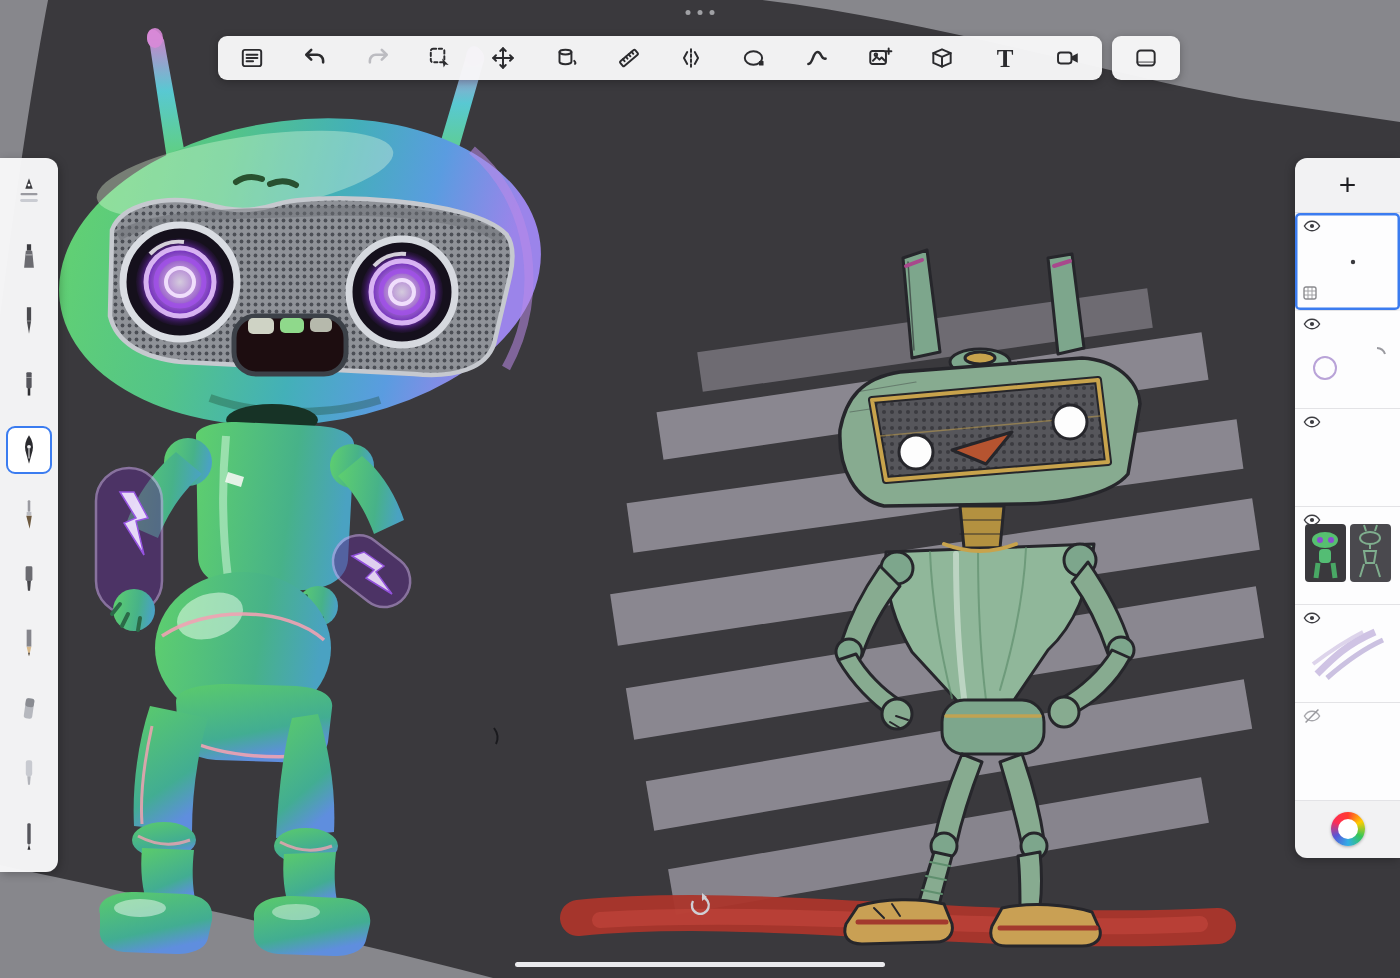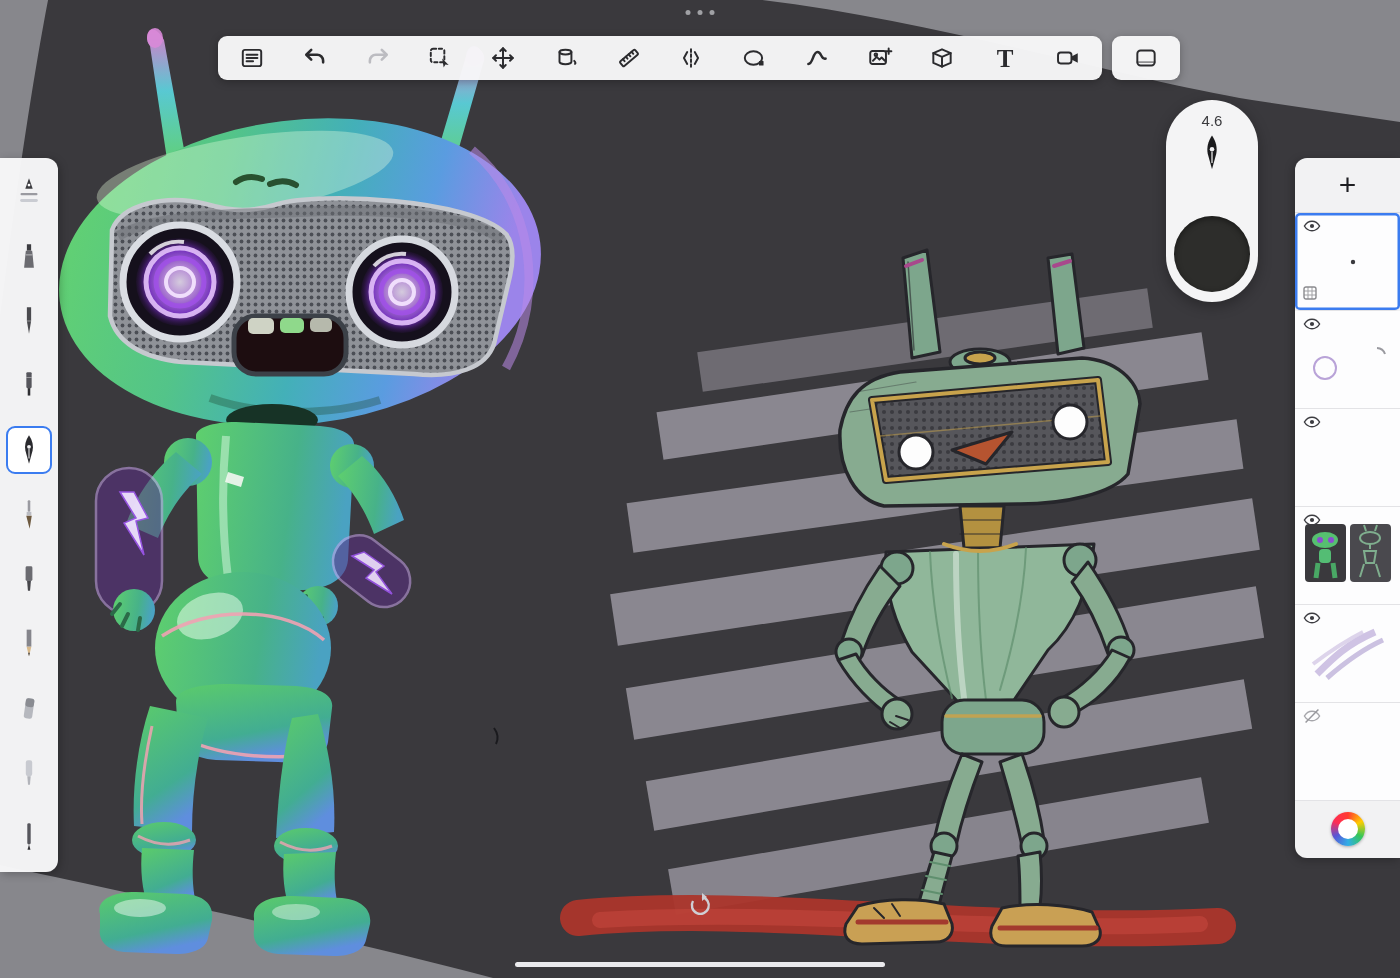--- a/index.html
+++ b/index.html
@@ -393,29 +393,20 @@
         </svg>
       </div>
       <div class="tool">
         <svg width="26" height="34" viewBox="0 0 24 32">
           <rect x="10.4" y="2" width="3.2" height="20" rx="1.4" fill="#56565c"></rect>
           <path d="M12 22l-1.4 5h2.8z" fill="#2e2e32"></path>
         </svg>
       </div>
     </div>
 
-  <div class="hud">
-    <div class="hud-size">4.6</div>
-    <div class="hud-nib"><svg width="30" height="40" viewBox="0 0 24 32">
-          <path d="M12 2C8.8 6.5 7.6 12 8.6 16.5L12 29l3.4-12.5C16.4 12 15.2 6.5 12 2z" fill="#1b1b1d"></path>
-          <circle cx="12" cy="13" r="1.8" fill="#f2f2f4"></circle>
-          <path d="M12 15v9" stroke="#f2f2f4" stroke-width="1"></path>
-        </svg></div>
-    <div class="hud-color" style="background: rgb(45, 45, 43);"></div>
-  </div>
 
   <div class="layers">
     <div class="add-btn">+</div>
     <div class="layer-rows" id="layer-rows">
         <div class="layer-row selected">
           <span class="eye"><svg width="20" height="16" viewBox="0 0 24 20" fill="none" stroke="currentColor" stroke-width="1.8">
               <path d="M2.5 10C5 5.8 8.5 4 12 4s7 1.8 9.5 6C19 14.2 15.5 16 12 16s-7-1.8-9.5-6z"></path>
               <circle cx="12" cy="10" r="2.6" fill="currentColor" stroke="none"></circle>
             </svg></span>
           <span><svg width="90" height="64" viewBox="0 0 90 64">

